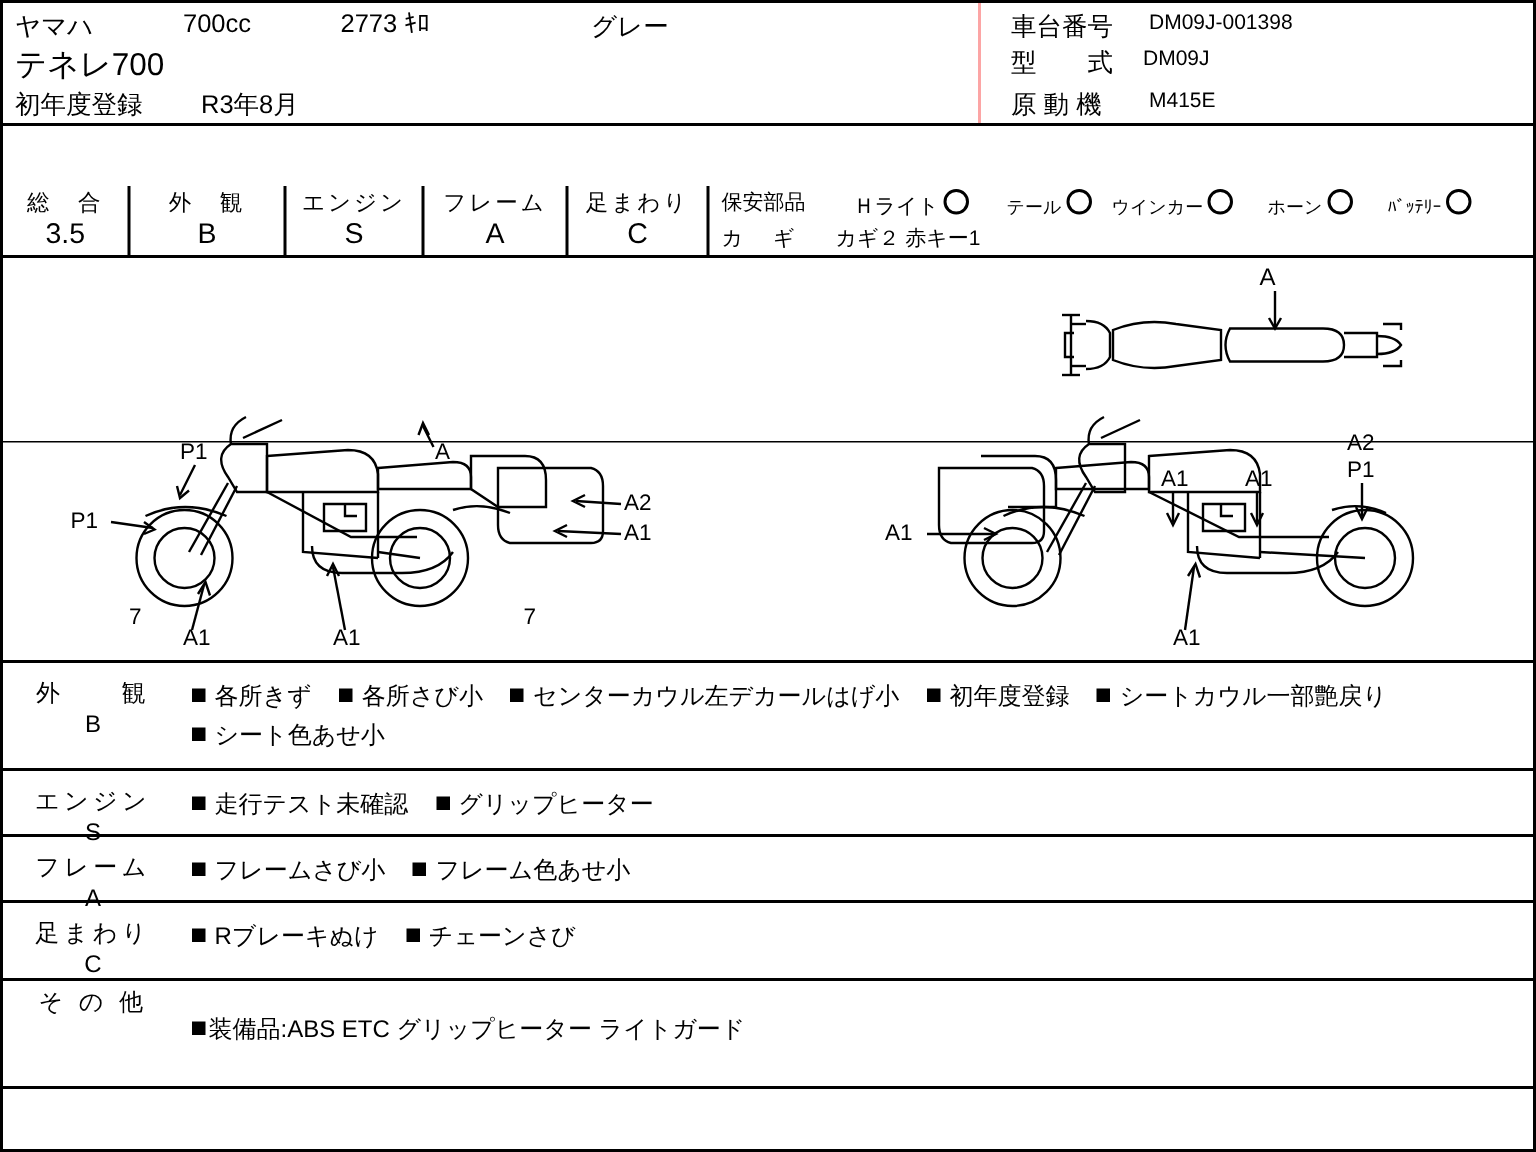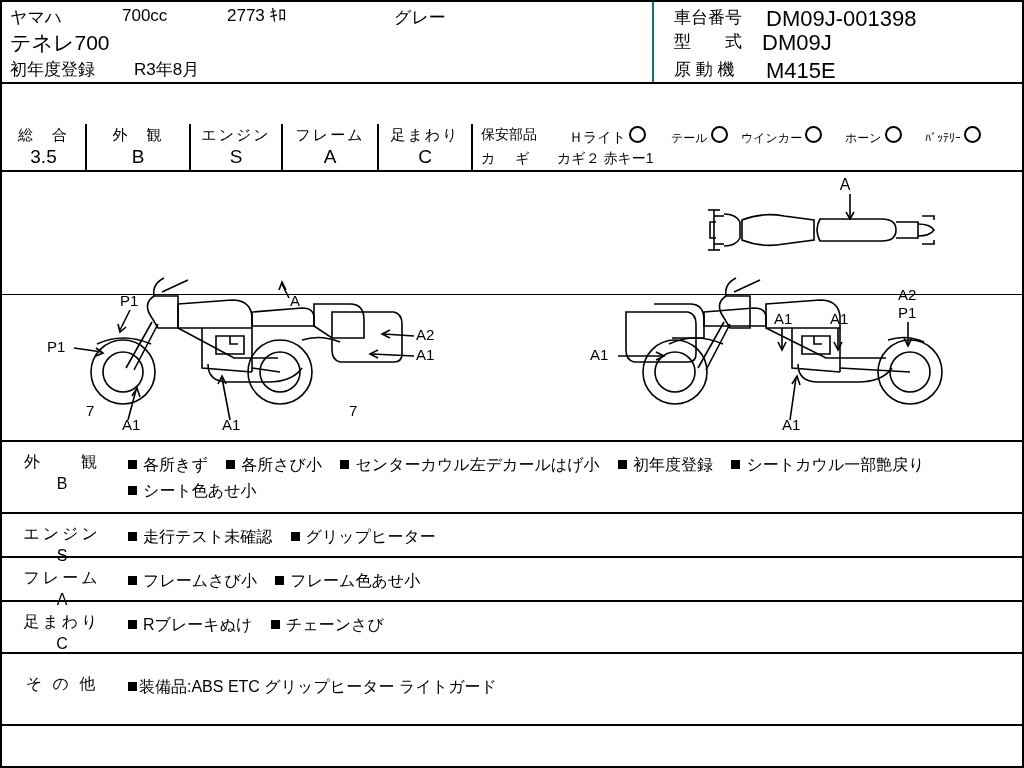--- a/index.html
+++ b/index.html
@@ -30,38 +30,38 @@
     box-sizing: border-box;
   }
   .hdr-left {
     position: absolute;
     left: 0; top: 0;
     width: 650px; height: 100%;
   }
   .hdr-right {
     position: absolute;
     left: 650px; top: 0; right: 0; height: 100%;
-    border-left: 2px solid #0f766e;
+    border-left: 2px solid #fca5a5;
     box-sizing: border-box;
     padding-left: 16px;
   }
   .h-row1 { position: absolute; top: 2px; left: 0; right: 0; height: 26px; }
   .h-row2 { position: absolute; top: 26px; left: 0; right: 0; height: 28px; }
   .h-row3 { position: absolute; top: 54px; left: 0; right: 0; height: 26px; }
 
   .maker { position: absolute; left: 8px; top: 2px; font-size: 17px; }
   .disp  { position: absolute; left: 120px; top: 2px; font-size: 17px; }
   .mile  { position: absolute; left: 225px; top: 2px; font-size: 17px; }
   .color { position: absolute; left: 392px; top: 2px; font-size: 17px; }
   .model-name { position: absolute; left: 8px; top: 1px; font-size: 21px; }
   .reg-label { position: absolute; left: 8px; top: 2px; font-size: 17px; }
   .reg-value { position: absolute; left: 132px; top: 2px; font-size: 17px; }
 
   .r-label { position: absolute; font-size: 17px; }
-  .r-value { position: absolute; font-size: 22px; }
+  .r-value { position: absolute; font-size: 14px; }
   .rl1 { left: 20px; top: 2px; }
   .rv1 { left: 112px; top: 2px; }
   .rl2 { left: 20px; top: 2px; letter-spacing: 0; }
   .rv2 { left: 108px; top: 2px; }
   .rl3 { left: 20px; top: 2px; }
   .rv3 { left: 112px; top: 2px; }
 
   
   .grades {
     position: relative;
@@ -148,21 +148,21 @@
     vertical-align: 1px;
   }
   .item { margin-right: 14px; white-space: nowrap; display: inline-block; }
 
   .n-exterior { height: 72px; }
   .n-engine   { height: 44px; }
   .n-frame    { height: 44px; }
   .n-suspension { height: 52px; }
   .n-other    { height: 72px; }
   .n-other .body { top: 20px; }
-  .n-other .cat  { padding-top: 20px; }
+  .n-other .cat  { padding-top: 4px; }
   .n-blank    { height: 60px; border-bottom: none; }
 </style>
 </head>
 <body>
 
 <div class="sheet">
 
   <div class="hdr">
     <div class="hdr-left">
       <div class="h-row1">

